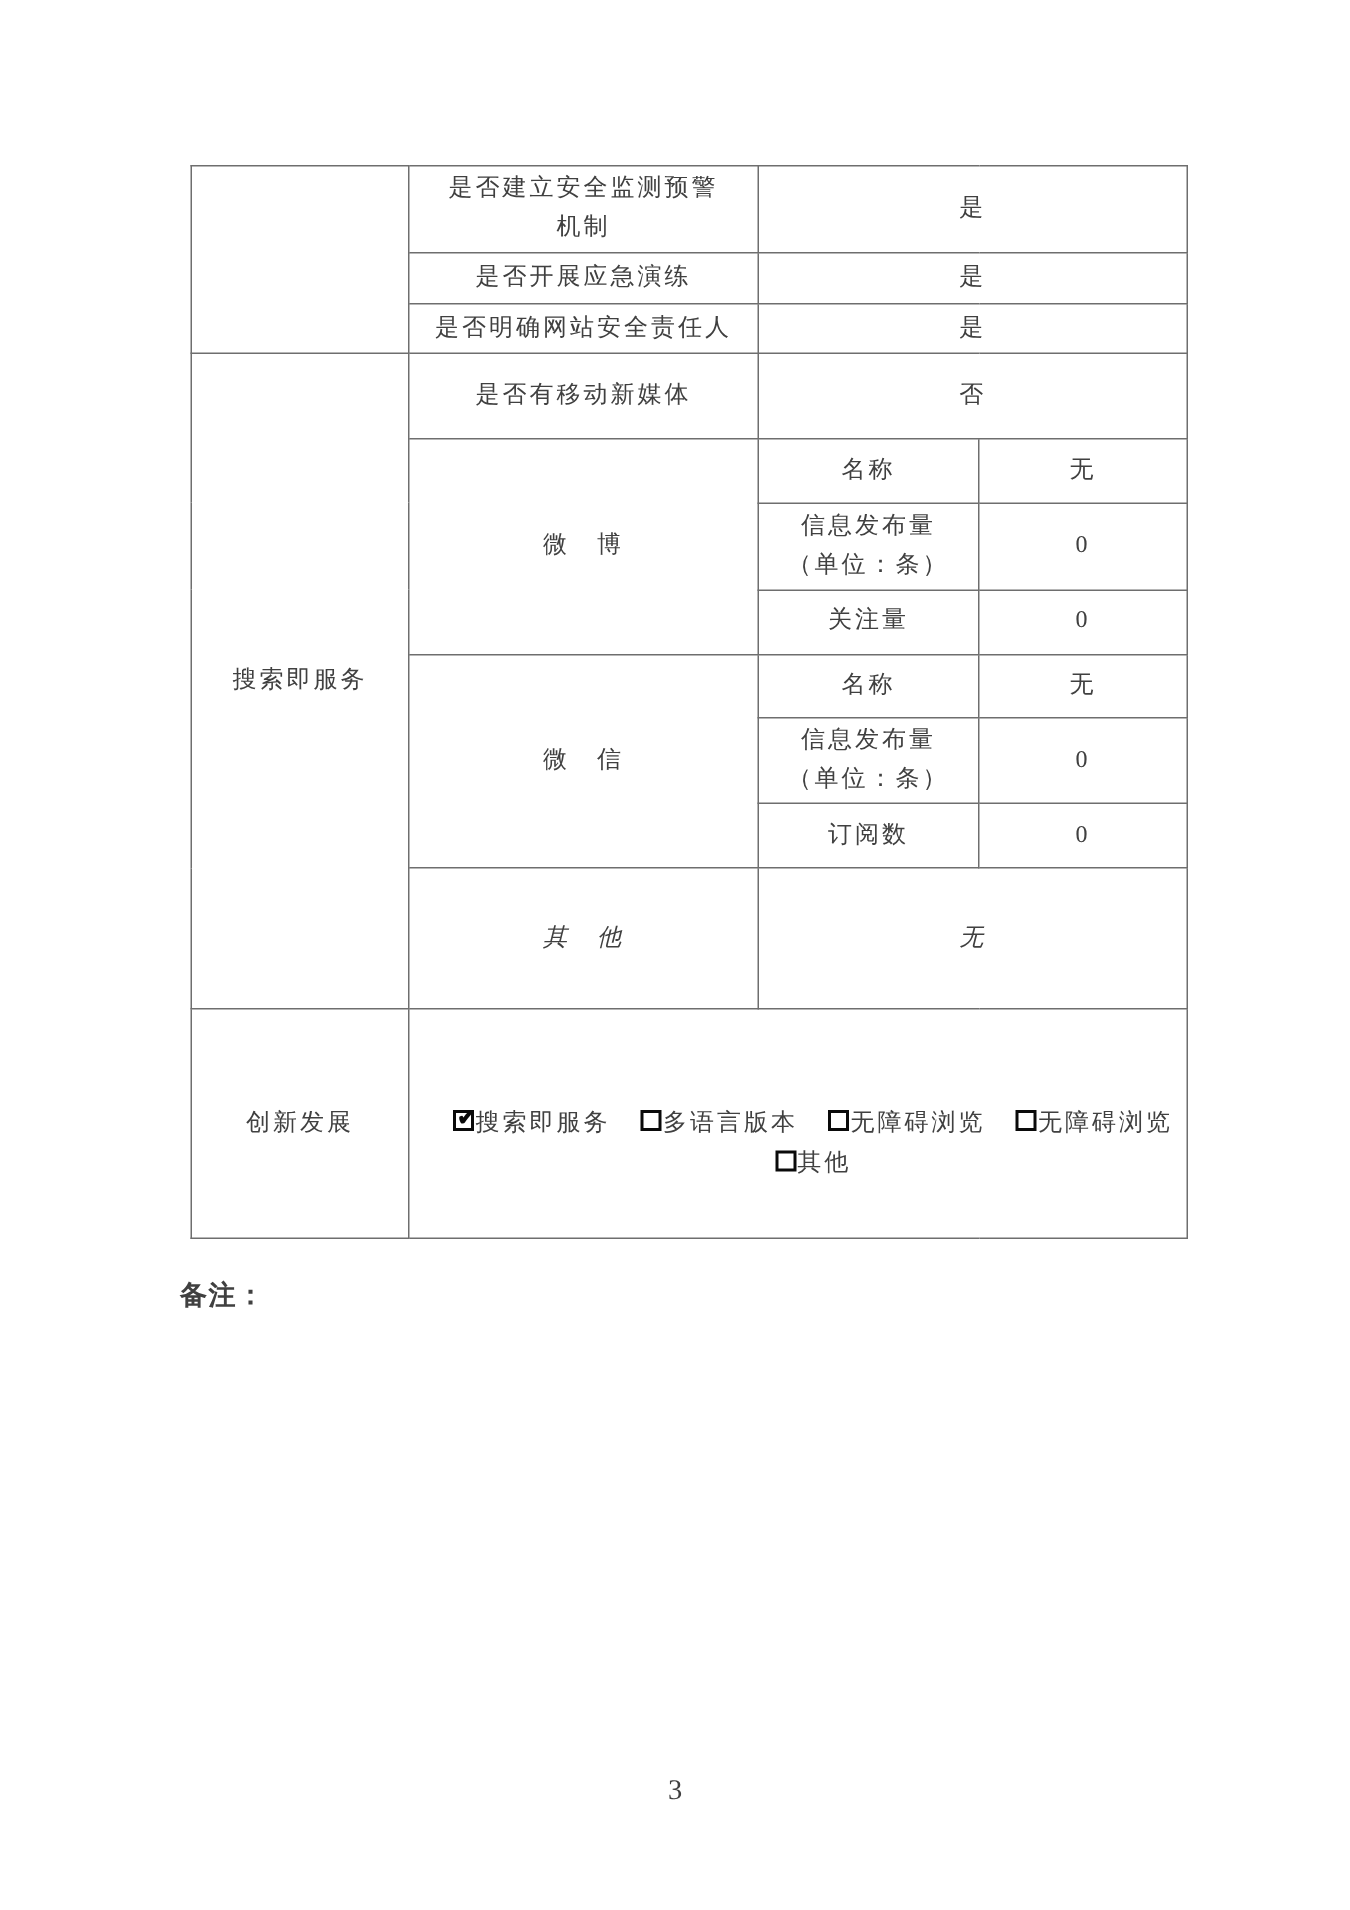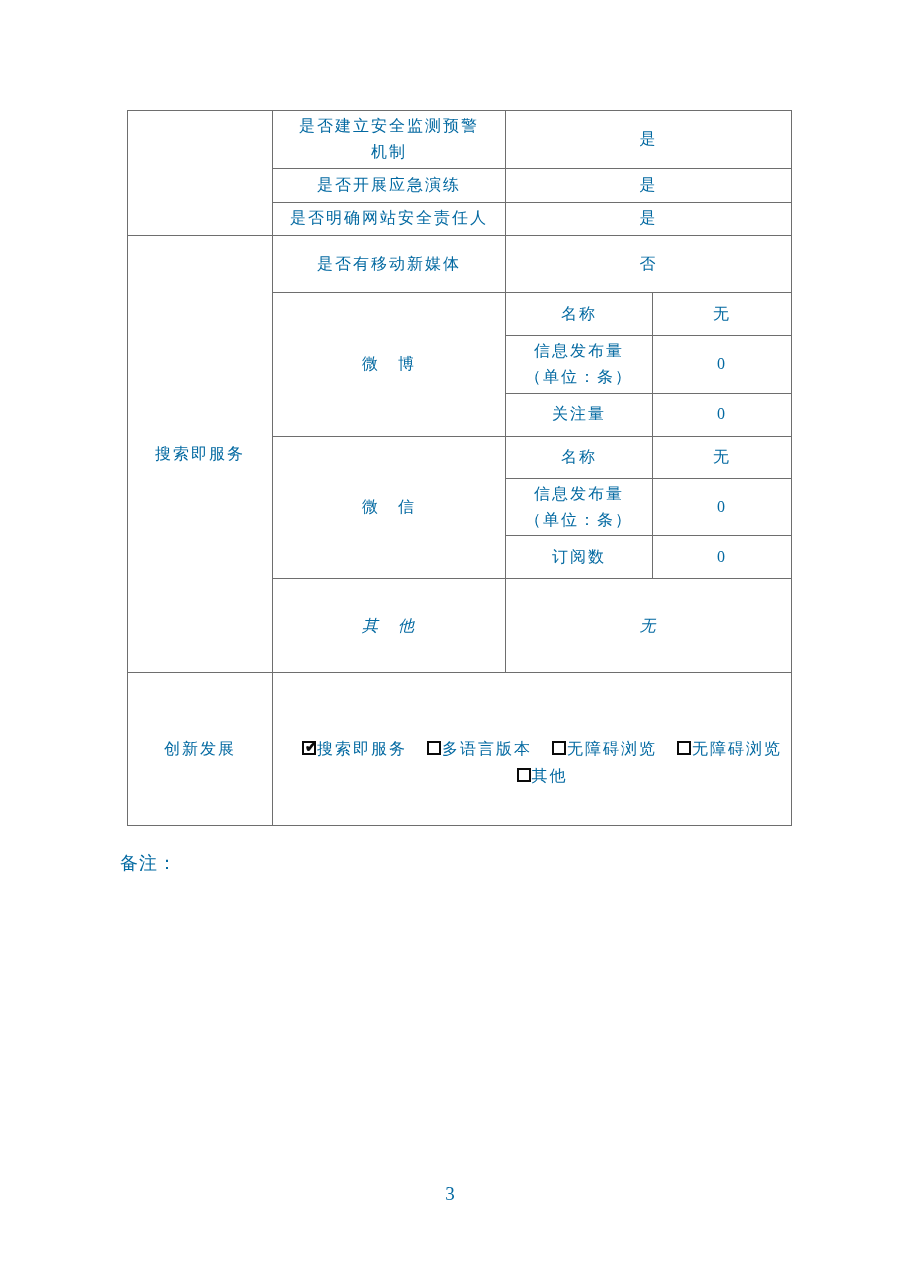--- a/index.html
+++ b/index.html
@@ -3,21 +3,21 @@
 <meta charset="utf-8">
 <style>
   * { margin: 0; padding: 0; box-sizing: border-box; }
   html, body { background: #ffffff; }
   .page {
     position: relative;
     width: 900px;
     height: 1273px;
     background: #ffffff;
     font-family: "Liberation Serif", "DejaVu Serif", serif;
-    color: #0369a1;
+    color: #404040;
     overflow: hidden;
   }
   .report-table {
     position: absolute;
     left: 127px;
     top: 110px;
     width: 664px;
     border-collapse: collapse;
     table-layout: fixed;
   }
@@ -27,21 +27,21 @@
     vertical-align: middle;
     font-size: 16px;
     letter-spacing: 2px;
     line-height: 1.65;
     padding: 2px 6px;
     white-space: pre-line;
     background: #ffffff;
   }
   .r1  { height: 55px; }
   .r2  { height: 34px; }
-  .r3  { height: 33px; font-family: Liberation Mono, monospace; }
+  .r3  { height: 33px; }
   .r4  { height: 57px; }
   .r5  { height: 43px; }
   .r6  { height: 56px; }
   .r7  { height: 43px; }
   .r8  { height: 42px; }
   .r9  { height: 52px; }
   .r10 { height: 43px; }
   .r11 { height: 94px; font-style: italic; }
   .r12 { height: 153px; }
   .category-cell { letter-spacing: 3px; }
@@ -70,21 +70,21 @@
     color: #0a0a0a;
     text-align: center;
     font-weight: bold;
     letter-spacing: 0;
   }
   .remarks {
     position: absolute;
     left: 120px;
     top: 851px;
     font-size: 18px;
-    font-weight: normal;
+    font-weight: bold;
     letter-spacing: 1px;
   }
   .page-number {
     position: absolute;
     left: 0;
     right: 0;
     top: 1183px;
     text-align: center;
     font-size: 19px;
   }

